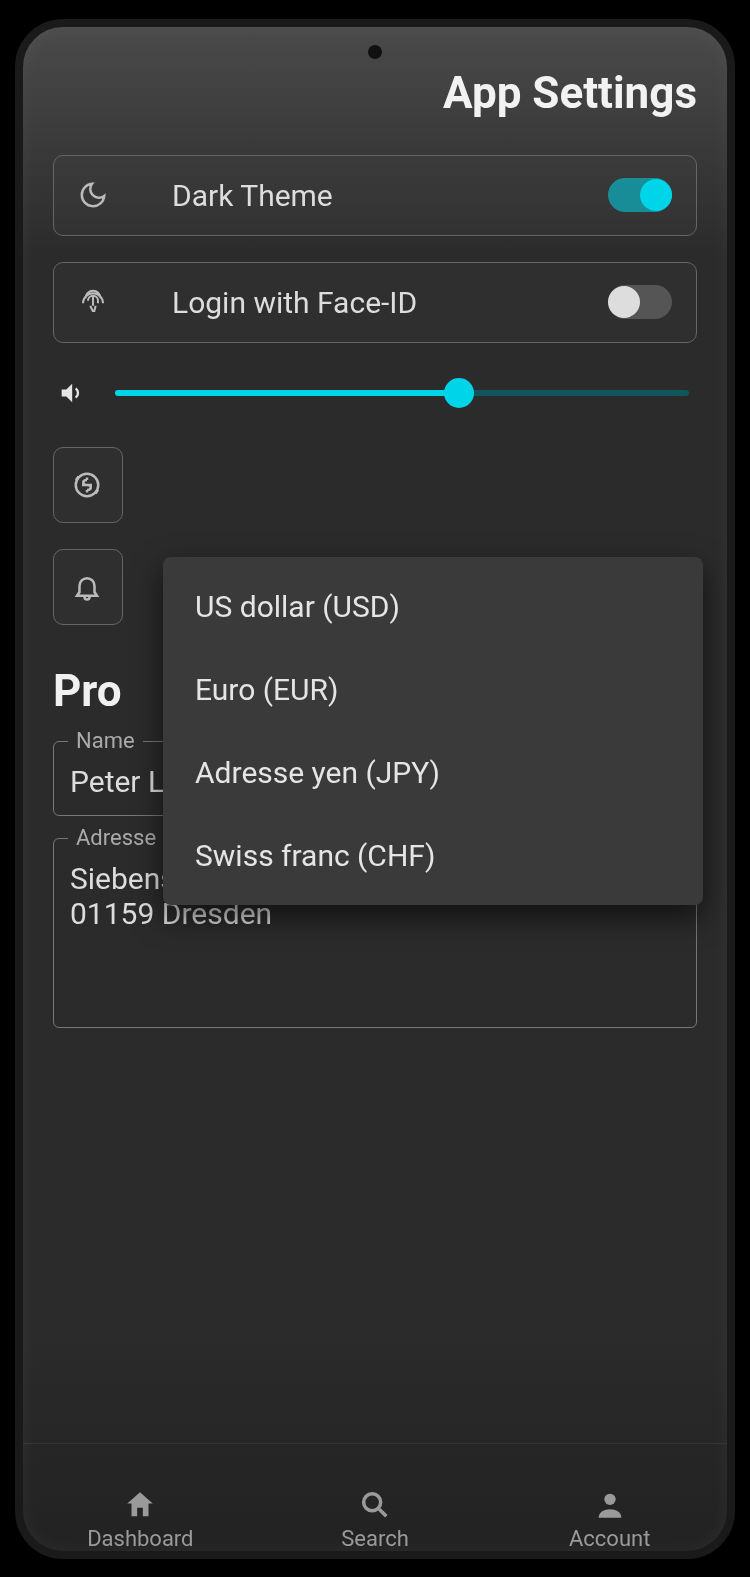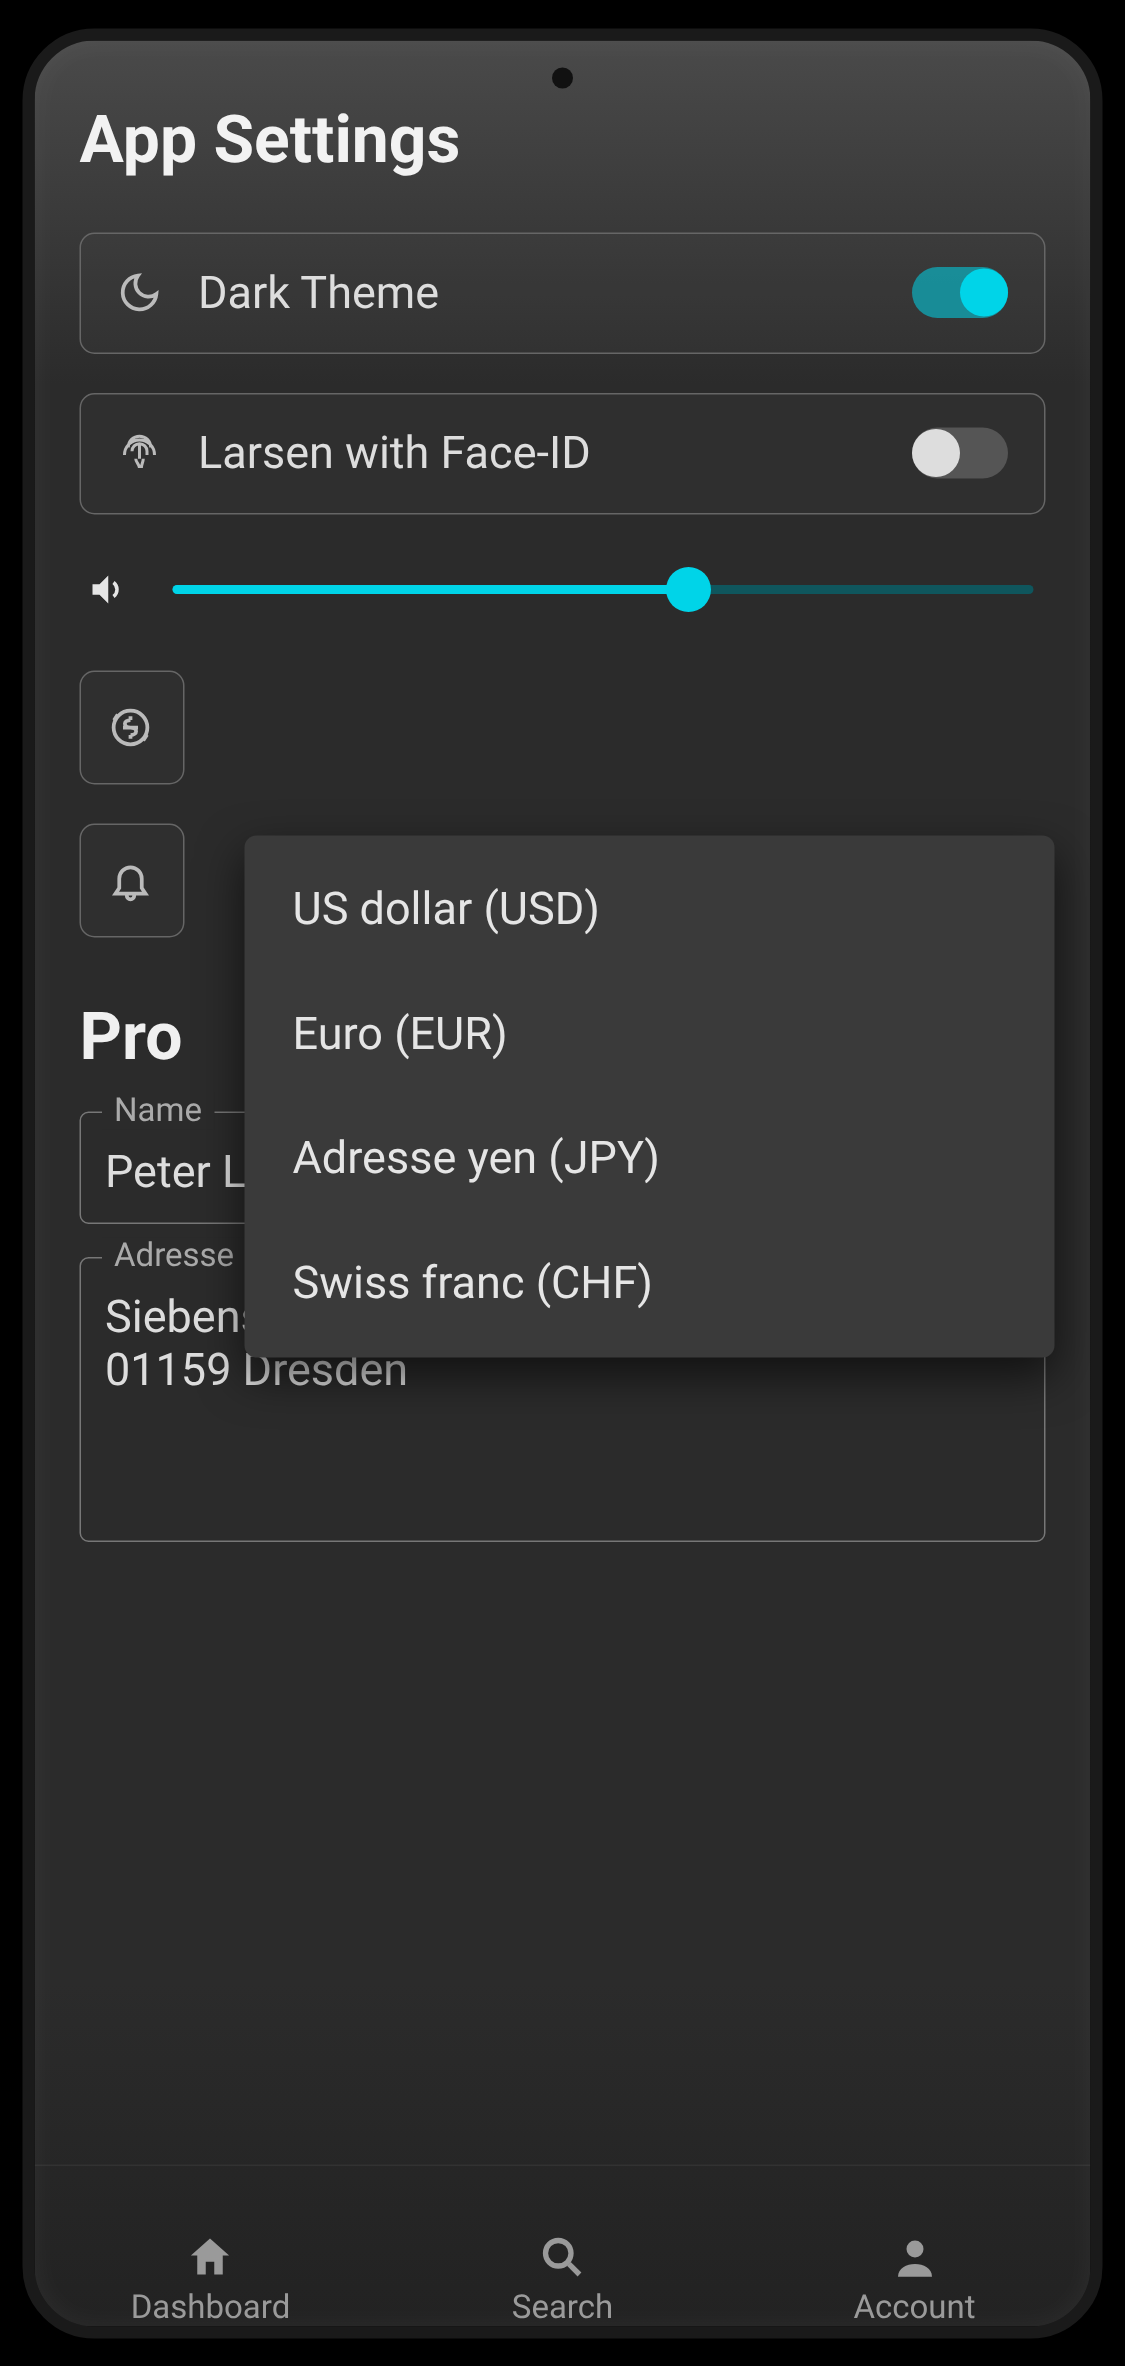--- a/index.html
+++ b/index.html
@@ -38,33 +38,34 @@
     padding: 40px 30px 0 30px;
     color: #e5e5e5;
     overflow: hidden;
     position: relative;
   }
   .page-title {
     font-size: 44px;
     font-weight: 700;
     color: #f2f2f2;
     margin-bottom: 36px;
+    text-align: right;
   }
   .card {
     border: 1px solid #666;
     border-radius: 10px;
     padding: 22px 24px;
     display: flex;
     align-items: center;
     gap: 24px;
     margin-bottom: 26px;
     background: rgba(255,255,255,0.02);
   }
   .card .icon { width: 30px; height: 30px; color: #bbb; display:flex; align-items:center; justify-content:center; }
-  .card .label { flex: 1; font-size: 30px; color: #ddd; }
+  .card .label { flex: 1; font-size: 30px; color: #ddd; margin-left: 40px; }
   .toggle {
     width: 64px; height: 34px;
     border-radius: 20px;
     position: relative;
     cursor: pointer;
   }
   .toggle.on { background: rgba(0,212,232,0.55); }
   .toggle.off { background: #555; }
   .knob {
     position: absolute; top: 1px;
@@ -171,21 +172,21 @@
           <div class="knob"></div>
         </div>
     </div>
 
     <div class="card">
       <span class="icon">
         <svg viewBox="0 0 24 24" fill="none" stroke="currentColor" stroke-width="1.6">
           <path d="M6 9a6 6 0 0 1 12 0M4 13a8 8 0 0 1 16 0M8 11a4 4 0 0 1 8 0v2M12 7v8M10 15c0 2 2 3 2 5M14 15c0 2-1 3-1 5"></path>
         </svg>
       </span>
-      <span class="label">Larsen with Face-ID</span>
+      <span class="label">Login with Face-ID</span>
       <div class="toggle off">
           <div class="knob"></div>
         </div>
     </div>
 
     <div class="slider-row">
       <span class="icon">
         <svg viewBox="0 0 24 24" fill="currentColor">
           <path d="M4 9v6h4l5 5V4L8 9H4z"></path>
             <path d="M16 8a5 5 0 0 1 0 8" fill="none" stroke="currentColor" stroke-width="2"></path>

